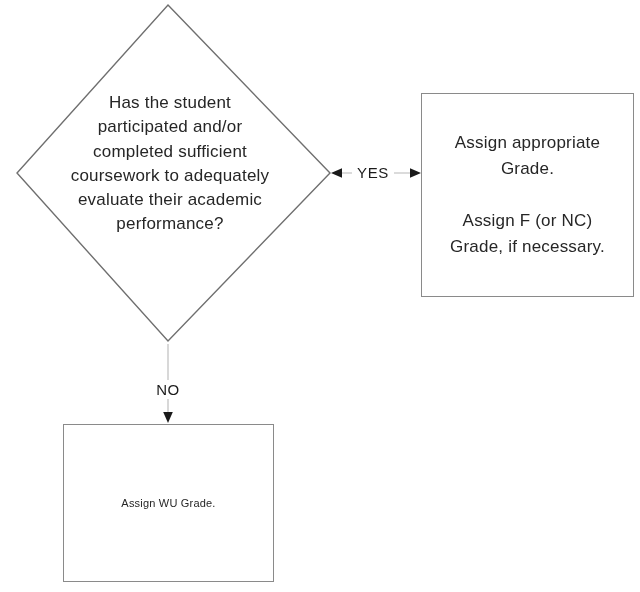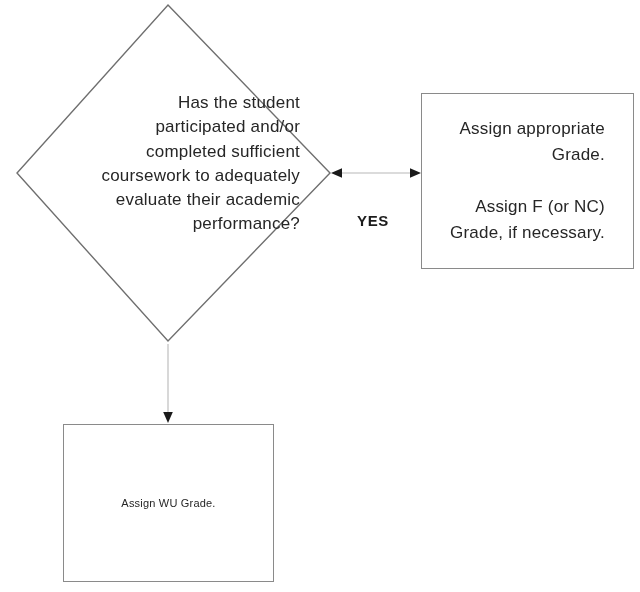--- a/index.html
+++ b/index.html
@@ -36,21 +36,21 @@
     stroke: var(--connector-line);
     stroke-width: 1.6;
   }
   .arrowhead {
     fill: var(--arrowhead);
     stroke: none;
   }
   .node-text {
     position: absolute;
     white-space: pre-line;
-    text-align: right;
+    text-align: center;
     color: var(--text);
   }
   .decision-text {
     left: 40px;
     top: 91px;
     width: 260px;
     font-size: 17px;
     line-height: 24.3px;
     letter-spacing: 0.2px;
   }
@@ -59,21 +59,21 @@
     border: 1.6px solid #8a8a8a;
     background: var(--background);
     display: flex;
     align-items: center;
     justify-content: center;
   }
   .yes-box {
     left: 421px;
     top: 93px;
     width: 213px;
-    height: 176px;
+    height: 204px;
   }
   .yes-box .node-text {
     position: static;
     font-size: 17px;
     line-height: 26px;
     letter-spacing: 0.2px;
   }
   .no-box {
     left: 63px;
     top: 424px;
@@ -83,25 +83,24 @@
   .no-box .node-text {
     position: static;
     font-size: 11px;
     letter-spacing: 0.2px;
   }
   .branch-label {
     position: absolute;
     background: var(--background);
     text-align: center;
     font-size: 15px;
-    font-weight: 700;
+    font-weight: 400;
     letter-spacing: 0.6px;
     color: #1b1b1b;
     line-height: 19px;
-    margin-top: 48px;
   }
   .yes-label {
     left: 352px;
     top: 163px;
     width: 42px;
   }
   .no-label {
     left: 150px;
     top: 380px;
     width: 36px;

